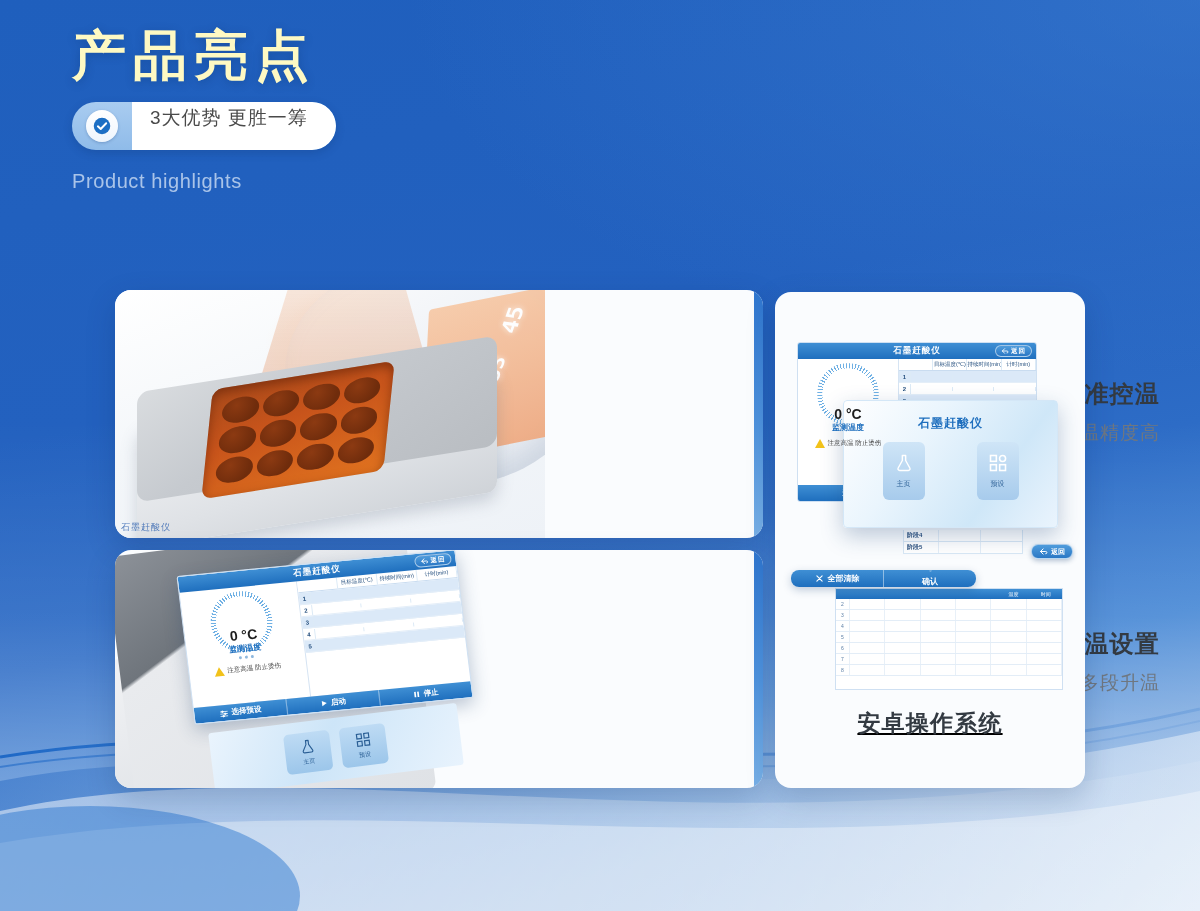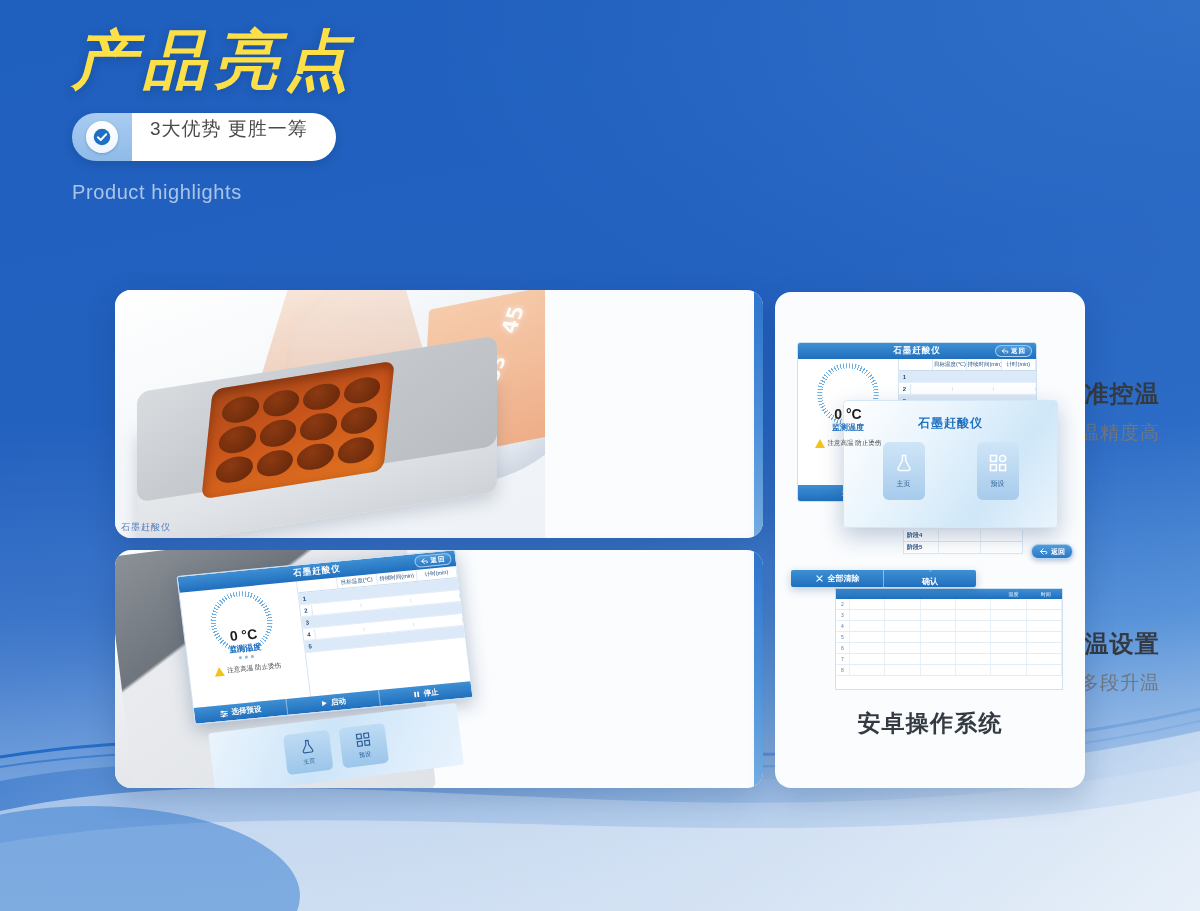--- a/index.html
+++ b/index.html
@@ -21,24 +21,23 @@
   .bg-sheen {
     position: absolute; left: 0; right: 0; top: 46%; bottom: 0;
     background: linear-gradient(180deg, rgba(255,255,255,0) 0%, rgba(255,255,255,.08) 40%, rgba(255,255,255,.30) 78%, rgba(255,255,255,.42) 100%);
     pointer-events: none;
   }
   .waves { position: absolute; left: 0; right: 0; bottom: 0; height: 250px; }
 
   
   .header { position: absolute; left: 72px; top: 26px; width: 600px; }
   .title-main {
-    font-size: 64px; font-weight: 700; color: #fde047;
+    font-size: 54px; font-weight: 700; color: #fef9c3;
     letter-spacing: 7px; line-height: 1.08;
     text-shadow: 0 2px 10px rgba(8,40,90,.28);
-    font-style: italic;
   }
   .pill {
     margin-top: 18px; display: inline-flex; align-items: center;
     height: 48px; border-radius: 24px; overflow: hidden;
     background: linear-gradient(180deg,#a9ccf0 0%,#8fbbe9 100%);
     box-shadow: 0 3px 10px rgba(8,40,90,.20);
   }
   .pill-check {
     width: 60px; height: 48px; display: flex; align-items: center; justify-content: center;
   }
@@ -78,21 +77,21 @@
     font-size: 24px; font-weight: 700; color: #333a42; letter-spacing: 1.2px;
     white-space: nowrap;
   }
   .caption-sub {
     margin-top: 10px; font-size: 19px; color: #6f7780; letter-spacing: 1px;
     white-space: nowrap;
   }
   #cap-pid { top: 378px; right: 40px; }
   #cap-seg { top: 628px; right: 40px; }
   #cap-droid {
-    left: 775px; width: 310px; top: 708px; right: auto; text-align: center;
+    left: 775px; width: 310px; top: 708px; right: auto; text-align: center; text-decoration: underline;
   }
   #cap-droid .caption-title { font-size: 23px; }
   #cap-droid .caption-sub { font-size: 18px; }
 
   
   .photo {
     position: absolute; left: 0; top: 0; width: 430px; height: 248px;
     overflow: hidden;
     background:
       radial-gradient(60% 50% at 72% 22%, #fbe2cf 0%, rgba(251,226,207,0) 62%),
@@ -254,21 +253,21 @@
   }
   .mini-back {
     position: absolute; right: 12px; top: 252px;
     height: 15px; padding: 0 7px; border-radius: 7px;
     background: linear-gradient(180deg,#4f9cdc 0%,#2b78c5 100%); color: #fff;
     display: flex; align-items: center; gap: 3px; font-size: 7px; font-weight: 700;
     border: 1px solid rgba(255,255,255,.6); box-shadow: 0 2px 5px rgba(20,60,110,.3);
   }
   .action-bar {
     position: absolute; left: 16px; top: 278px; width: 185px; height: 17px;
-    display: flex; border-radius: 2px; overflow: hidden;
+    display: flex; border-radius: 8px; overflow: hidden;
     box-shadow: 0 3px 8px rgba(20,60,110,.25);
   }
   .action-bar > div {
     flex: 1; background: linear-gradient(180deg,#3f8fd4 0%,#1f6fbe 100%); color: #fff;
     display: flex; align-items: center; justify-content: center; gap: 4px;
     font-size: 8px; font-weight: 700; border-right: 1px solid rgba(255,255,255,.45);
   }
   .action-bar > div:last-child { border-right: none; flex-direction: column; }
   .grid-table {
     position: absolute; left: 60px; top: 296px; width: 228px; height: 102px;

